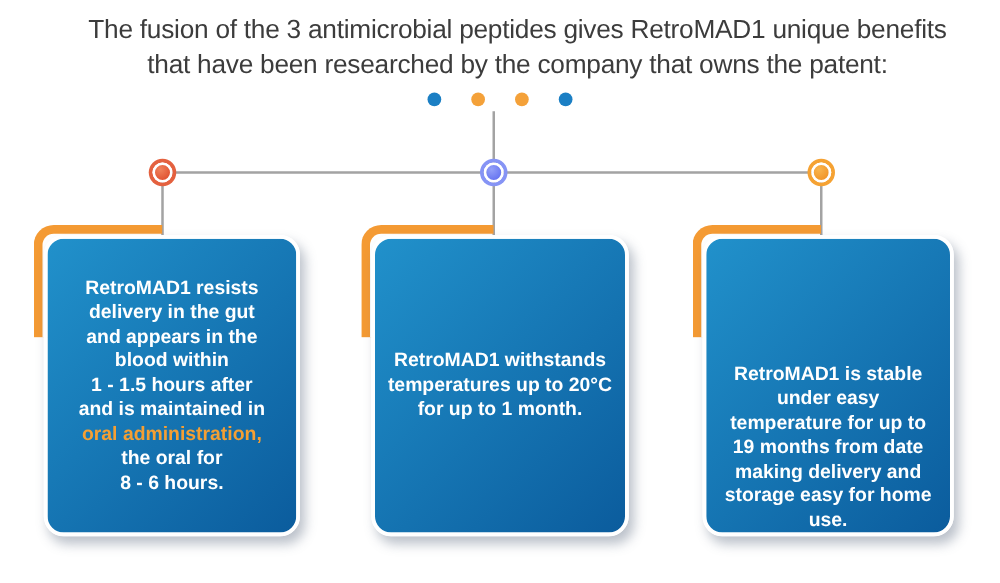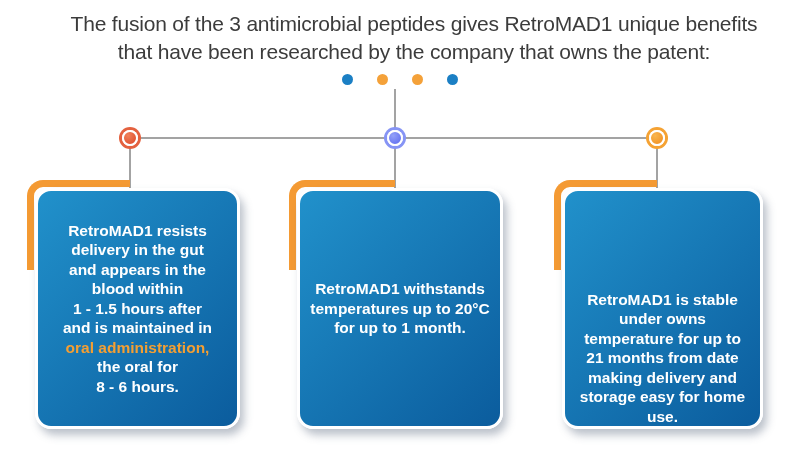--- a/index.html
+++ b/index.html
@@ -118,23 +118,23 @@
           <div class="tline">for up to 1 month.</div>
         </div>
     </div>
   </div>
 
   <div class="card-wrap">
     <div class="bracket bracket-3"></div>
     <div class="card card-3">
       <div class="card-text">
           <div class="tline">RetroMAD1 is stable</div>
-          <div class="tline">under owns</div>
+          <div class="tline">under easy</div>
           <div class="tline">temperature for up to</div>
-          <div class="tline">21 months from date</div>
+          <div class="tline">19 months from date</div>
           <div class="tline">making delivery and</div>
           <div class="tline">storage easy for home</div>
           <div class="tline">use.</div>
         </div>
     </div>
   </div>
 
 </div>
 
 </body></html>

